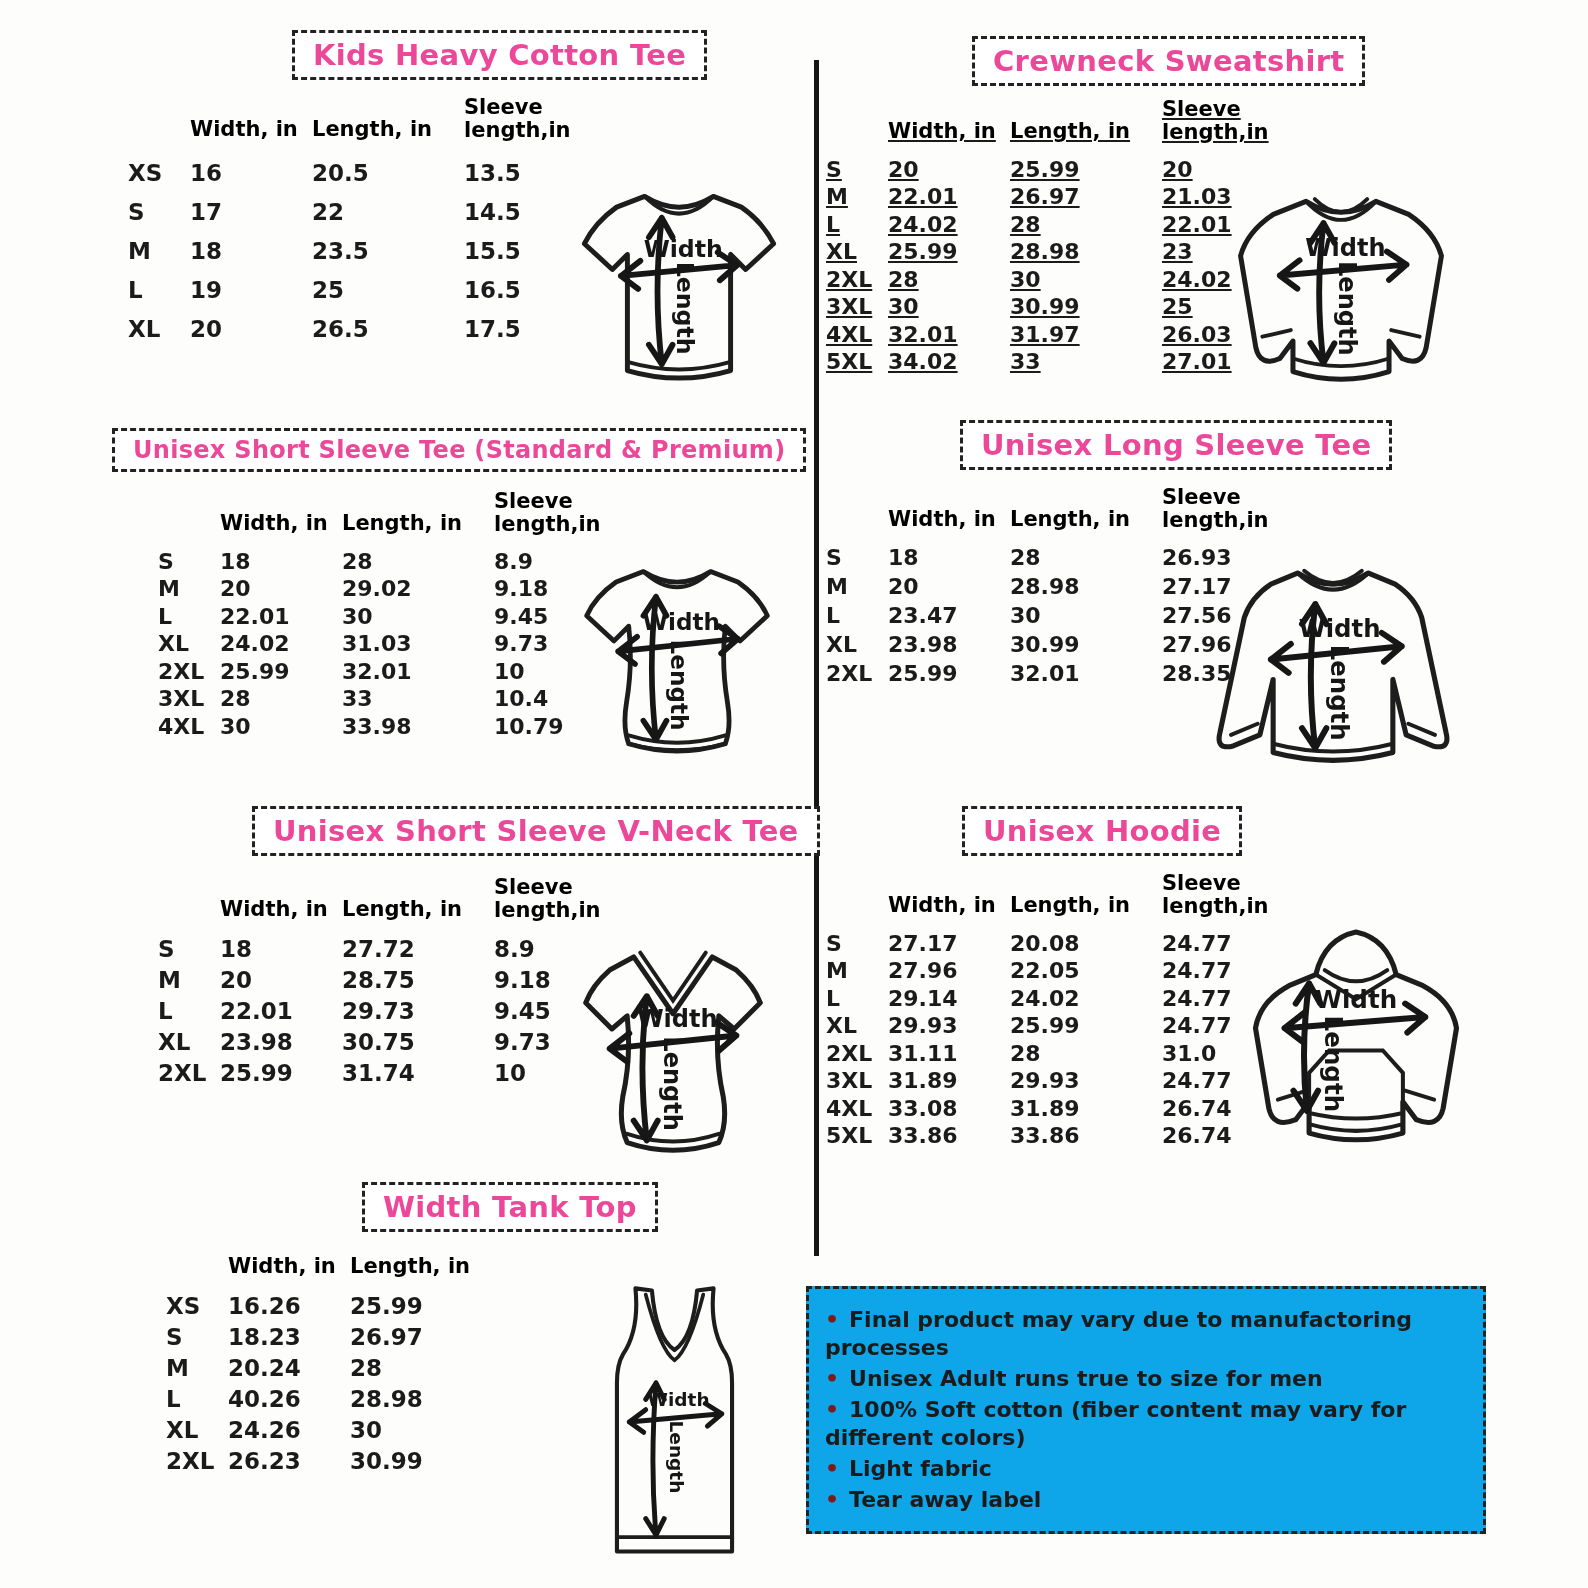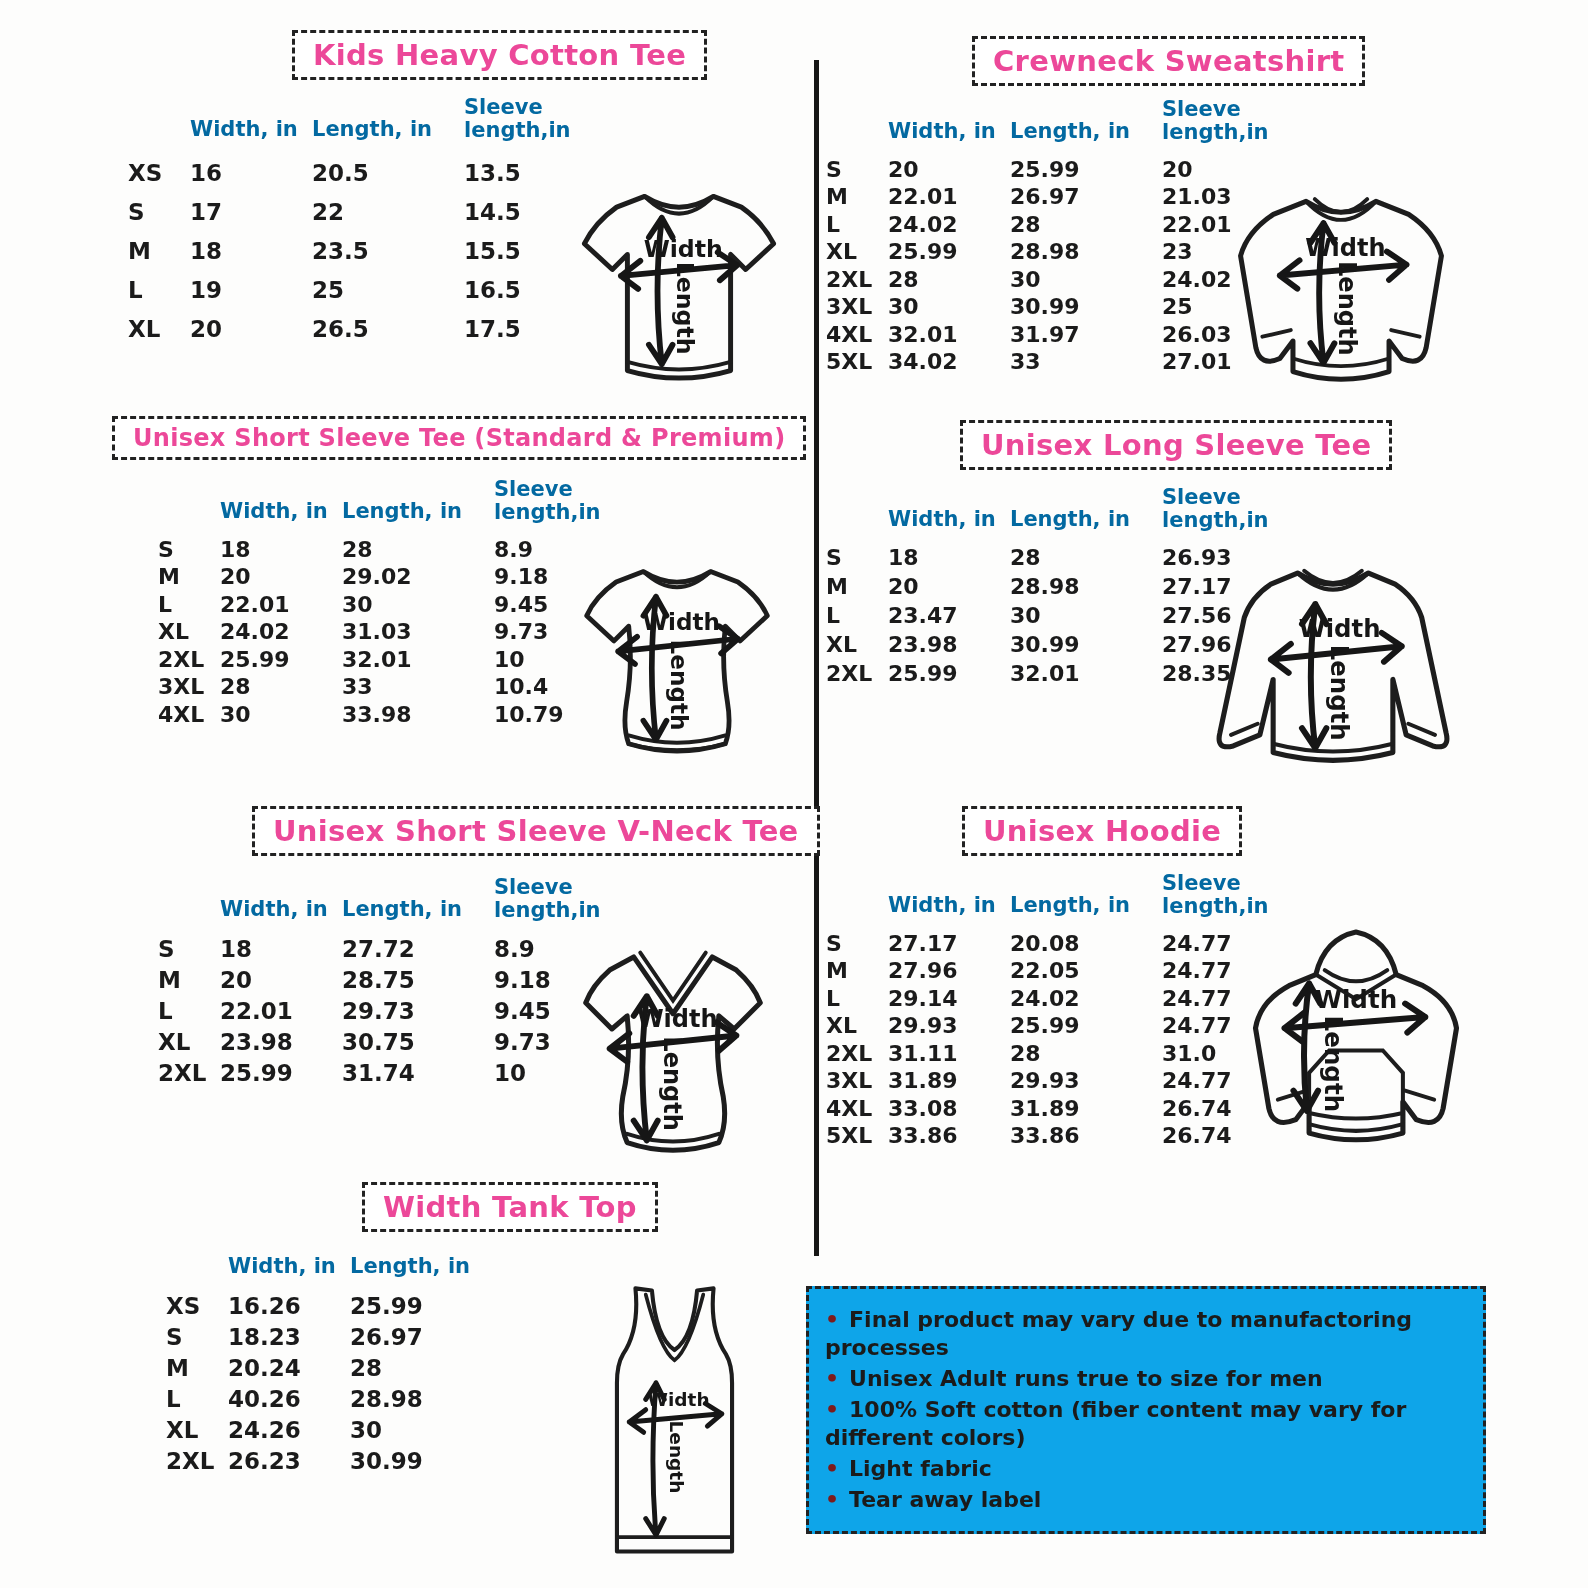--- a/index.html
+++ b/index.html
@@ -10,21 +10,21 @@
     overflow:hidden;
   }
   .sec{position:absolute;}
   .title-box{
     display:inline-block;border:3px dashed #222;background:#fff;
     padding:5px 18px;color:#ec4899;font-size:29px;font-weight:bold;
     white-space:nowrap;letter-spacing:.3px;
   }
   .title-sm{font-size:24px;}
   table{border-collapse:collapse;}
-  th{color:#0369a1;font-size:21px;font-weight:bold;text-align:left;vertical-align:bottom;padding:0 0 12px 0;margin-top:39px;}
+  th{color:#000000;font-size:21px;font-weight:bold;text-align:left;vertical-align:bottom;padding:0 0 12px 0;margin-top:39px;}
   td{font-size:23px;font-weight:bold;padding:0;}
   .hdr-sleeve{display:block;width:104px;line-height:1.08;}
   .c0{width:62px;}.c1{width:122px;}.c2{width:152px;}.c3{width:130px;}
   .rh39 tbody tr{height:39px;}
   .rh31 tbody tr{height:31px;}
   .rh29 tbody tr{height:29px;}
   .rh27 tbody tr{height:27.5px;}
   .rh27 td,.rh29 td{font-size:22px;}
   .ill{position:absolute;}
   .g-outline{fill:none;stroke:#1d1d1d;stroke-width:2.3;stroke-linecap:round;stroke-linejoin:round;}
@@ -86,21 +86,21 @@
         <tr>
           <td>XL</td>
           <td>20</td>
           <td>26.5</td>
           <td>17.5</td>
         </tr>
       </tbody>
   </table>
 </section>
 
-<section class="sec" id="sec-crew" style="left:822px;top:36px;width:666px;">
+<section class="sec" id="sec-crew" style="left:822px;top:36px;width:666px;text-decoration:underline;">
   <div class="title-box" style="margin-left:150px;">Crewneck Sweatshirt</div>
   <table class="rh27" style="margin:12px 0 0 4px;">
     <thead>
       <tr>
         <th class="c0"></th>
         <th class="c1">Width, in</th>
         <th class="c2">Length, in</th>
         <th class="c3">
             <span class="hdr-sleeve">Sleeve length,in</span>
           </th>
@@ -152,21 +152,21 @@
         <tr>
           <td>5XL</td>
           <td>34.02</td>
           <td>33</td>
           <td>27.01</td>
         </tr>
       </tbody>
   </table>
 </section>
 
-<section class="sec" id="sec-unisex" style="left:106px;top:416px;width:706px;">
+<section class="sec" id="sec-unisex" style="left:106px;top:428px;width:706px;">
   <div class="title-box title-sm" style="margin-left:6px;">Unisex Short Sleeve Tee (Standard &amp; Premium)</div>
   <table class="rh27" style="margin:18px 0 0 52px;">
     <thead>
       <tr>
         <th class="c0"></th>
         <th class="c1">Width, in</th>
         <th class="c2">Length, in</th>
         <th class="c3">
             <span class="hdr-sleeve">Sleeve length,in</span>
           </th>

